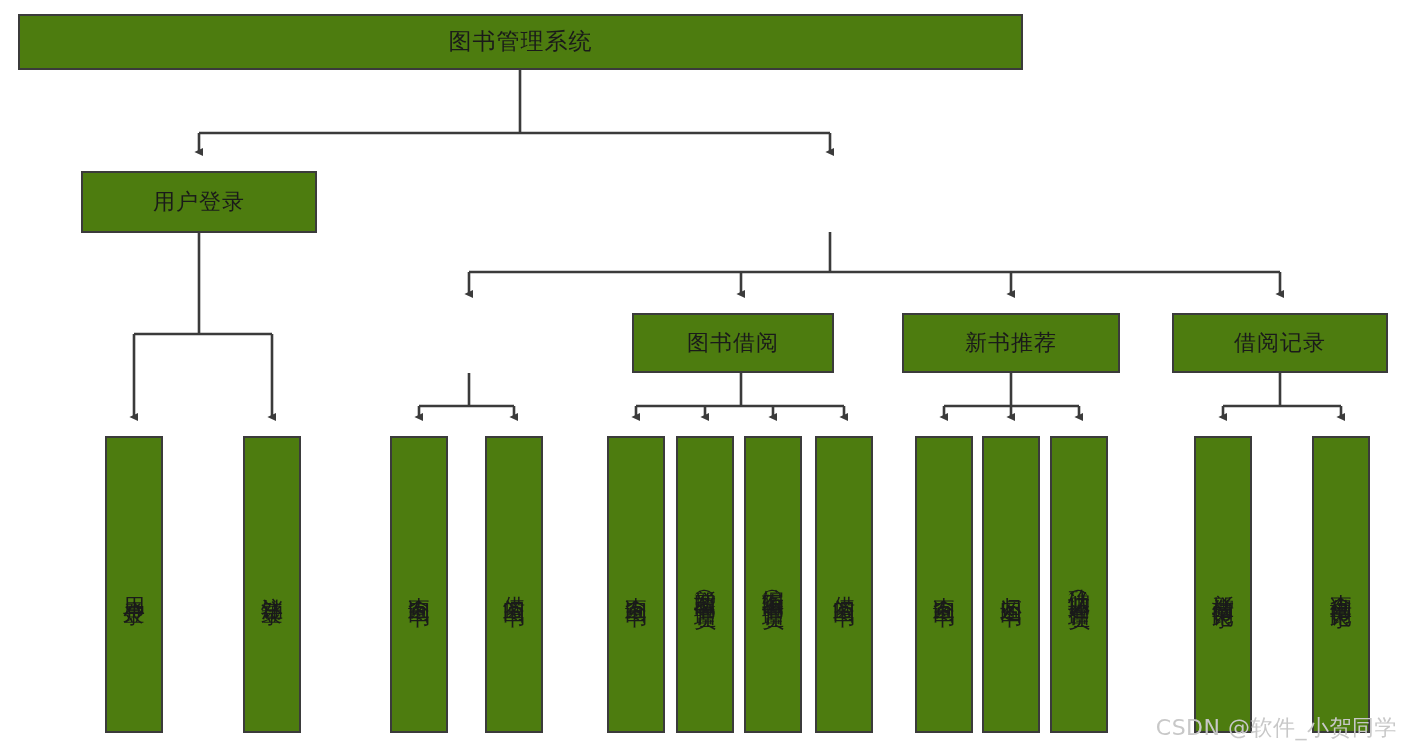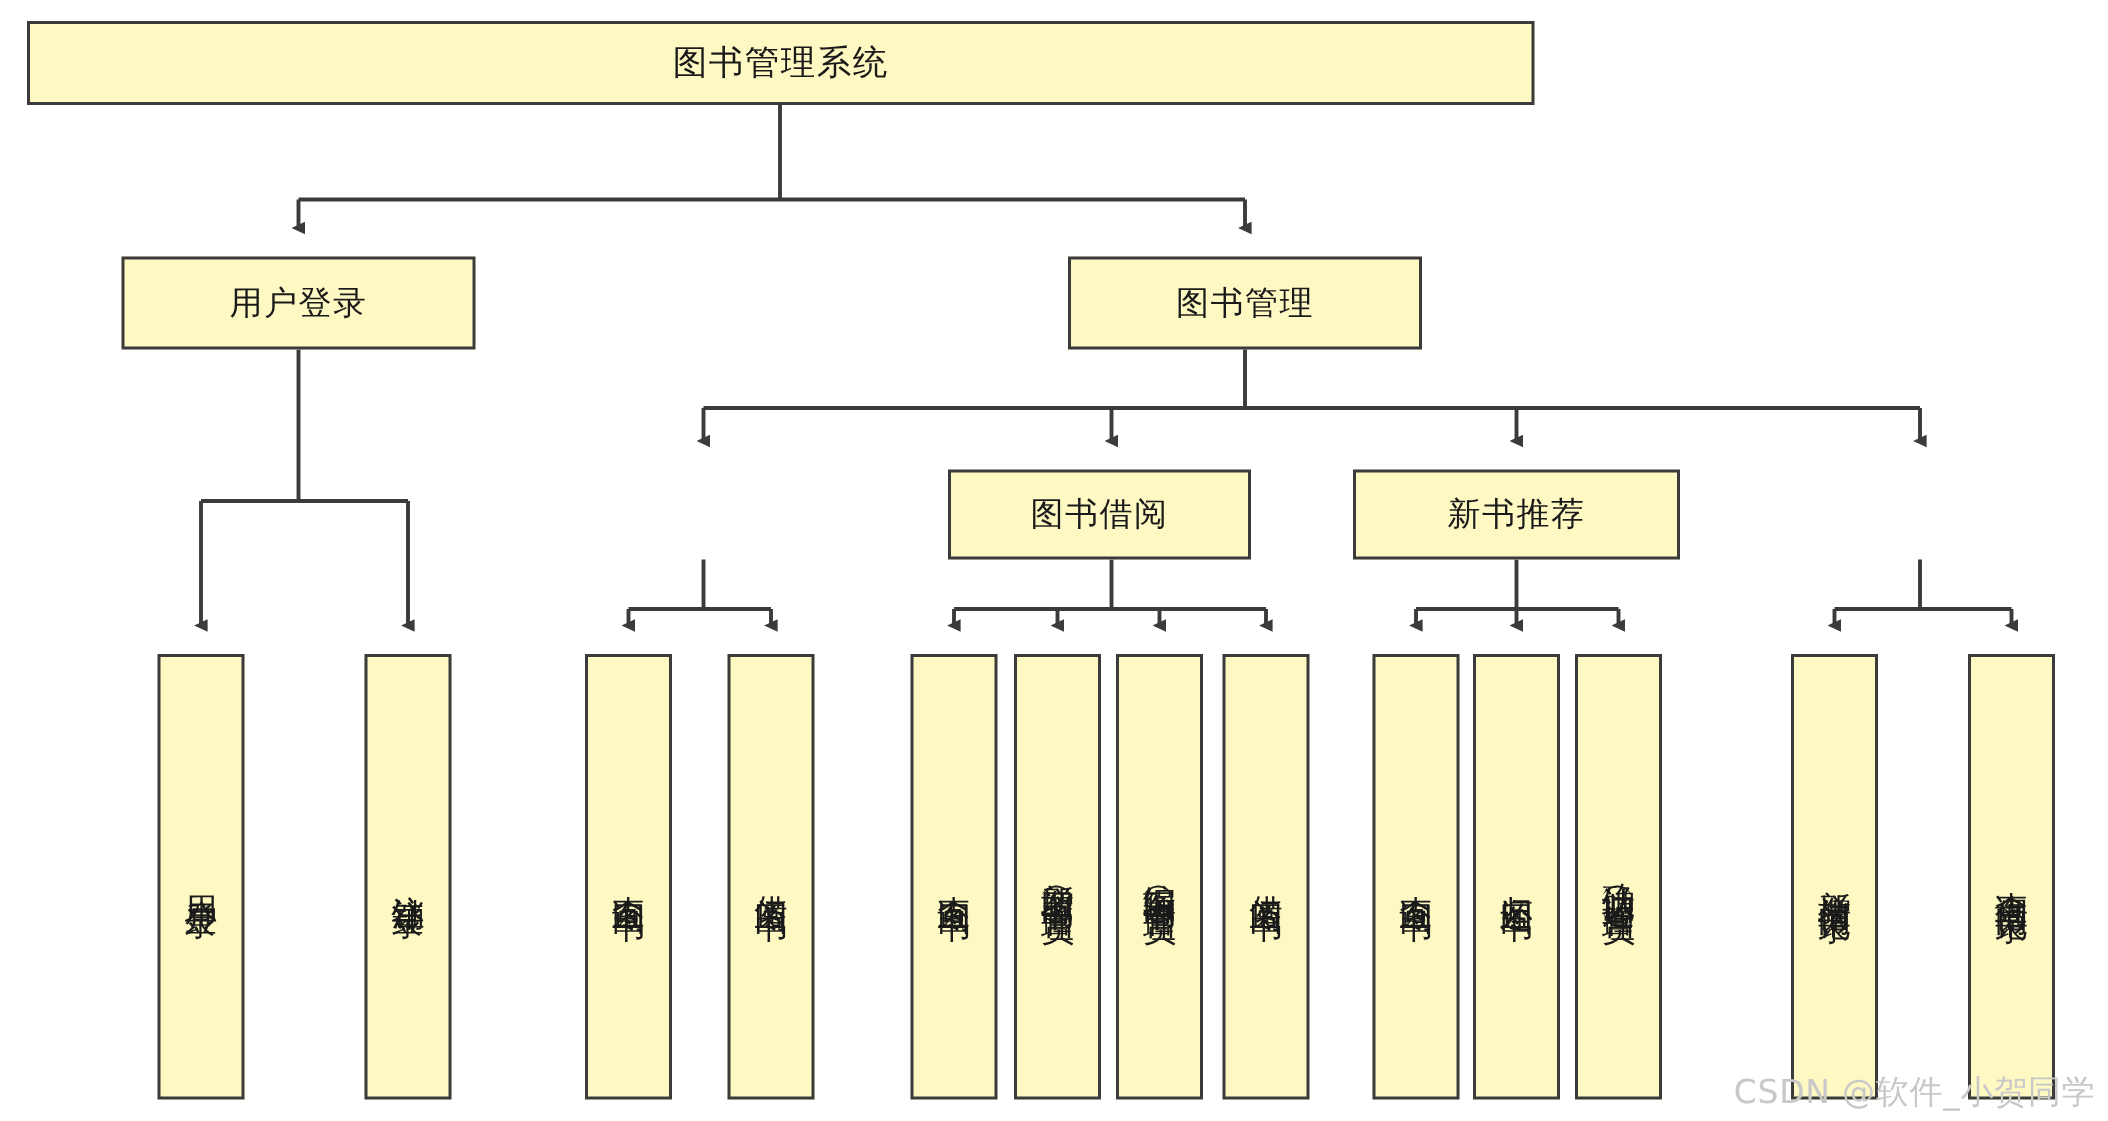--- a/index.html
+++ b/index.html
@@ -15,21 +15,21 @@
     position:relative;
     width:1405px;height:747px;
   }
   #edge-layer{
     position:absolute;left:0;top:0;width:1405px;height:747px;
     pointer-events:none;
   }
   .node{
     position:absolute;
     box-sizing:border-box;
-    background:#fef9c3;
+    background:#4d7c0f;
     border:2.5px solid #3b3b3b;
     display:flex;
     align-items:center;
     justify-content:center;
     color:#1a1a1a;
     text-align:center;
   }
   .node.h-node{
     font-size:22px;
     letter-spacing:1px;
@@ -117,29 +117,29 @@
     </g>
   </svg>
 
   <div class="node h-node root" style="left:18px;top:14px;width:1005px;height:56px;">
     <span>图书管理系统</span>
   </div>
 
   <div class="node h-node" style="left:81px;top:171px;width:236px;height:62px;">
     <span>用户登录</span>
   </div>
-  <div class="node h-node" style="left:712px;top:171px;width:236px;height:62px;">
-    <span>图书管理</span>
-  </div>
 
   <div class="node h-node" style="left:632px;top:313px;width:202px;height:60px;">
     <span>图书借阅</span>
   </div>
   <div class="node h-node" style="left:902px;top:313px;width:218px;height:60px;">
     <span>新书推荐</span>
+  </div>
+  <div class="node h-node" style="left:1172px;top:313px;width:216px;height:60px;">
+    <span>借阅记录</span>
   </div>
 
   <div class="node v-node" style="left:105px;top:436px;width:58px;height:297px;">
     <span class="vtext">用户登录</span>
   </div>
   <div class="node v-node" style="left:243px;top:436px;width:58px;height:297px;">
     <span class="vtext">注销登录</span>
   </div>
 
   <div class="node v-node" style="left:390px;top:436px;width:58px;height:297px;">

